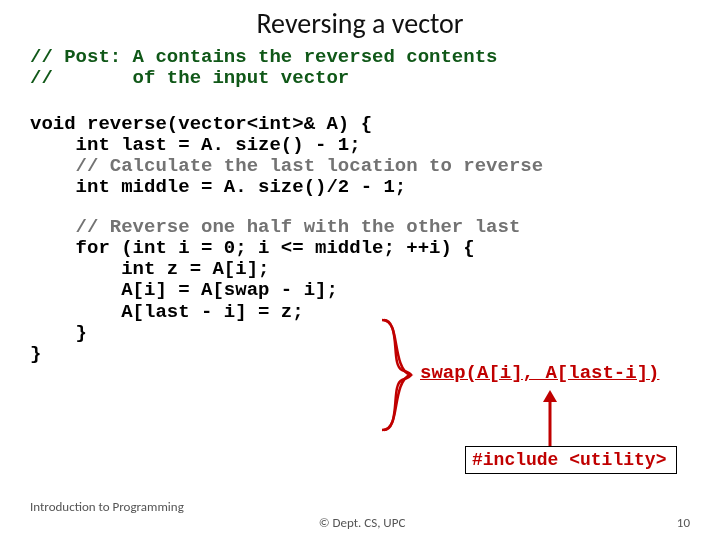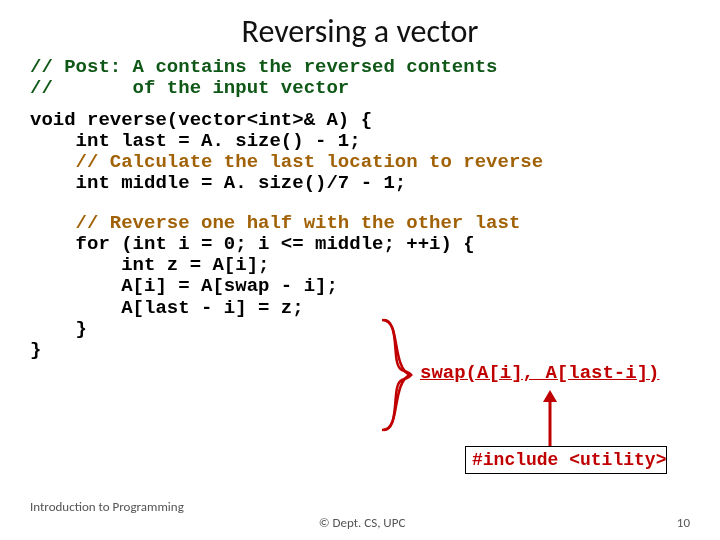--- a/index.html
+++ b/index.html
@@ -15,44 +15,44 @@
   }
   .slide {
     width: 720px;
     height: 540px;
     position: relative;
     padding: 0 30px;
     box-sizing: border-box;
   }
   .title {
     text-align: center;
-    font-size: 32px;
+    font-size: 28px;
     color: #111;
-    padding-top: 12px;
+    padding-top: 6px;
     margin-bottom: 6px;
   }
   .comment-block {
     font-family: Consolas, "Courier New", monospace;
     font-weight: bold;
     font-size: 19px;
     color: #105818;
     white-space: pre;
     line-height: 1.12;
-    margin-bottom: 10px;
+    margin-bottom: 24px;
   }
   .code-block {
     font-family: Consolas, "Courier New", monospace;
     font-weight: bold;
     font-size: 19px;
     color: #000;
     white-space: pre;
     line-height: 1.12;
     margin-bottom: 18px;
   }
-  .code-block .cmt { color: #a16207; }
+  .code-block .cmt { color: #737373; }
   .brace-svg {
     position: absolute;
     left: 380px;
     top: 318px;
     width: 36px;
     height: 114px;
   }
   .swap-call {
     position: absolute;
     left: 420px;
@@ -73,21 +73,21 @@
   }
   .include-box {
     position: absolute;
     left: 465px;
     top: 446px;
     font-family: Consolas, "Courier New", monospace;
     font-weight: bold;
     font-size: 18px;
     color: #c00000;
     border: 1.5px solid #000;
-    padding: 3px 0 3px 6px;
+    padding: 3px 10px 3px 6px;
     background: #fff;
     white-space: nowrap;
   }
   .footer {
     position: absolute;
     bottom: 10px;
     left: 0;
     width: 720px;
     font-size: 13px;
     color: #555;
@@ -104,21 +104,21 @@
 <div class="slide">
 
   <div class="title">Reversing a vector</div>
 
   <div class="comment-block"><span>// Post: A contains the reversed contents</span>
 <span>//       of the input vector</span></div>
 
   <div class="code-block"><span>void reverse(vector&lt;int&gt;&amp; A) {</span>
 <span>    int last = A. size() - 1;</span>
 <span class="cmt">    // Calculate the last location to reverse</span>
-<span>    int middle = A. size()/7 - 1;</span></div>
+<span>    int middle = A. size()/2 - 1;</span></div>
 
   <div class="code-block"><span class="cmt">    // Reverse one half with the other last</span>
 <span>    for (int i = 0; i &lt;= middle; ++i) {</span>
 <span>        int z = A[i];</span>
 <span>        A[i] = A[swap - i];</span>
 <span>        A[last - i] = z;</span>
 <span>    }</span>
 <span>}</span></div>
 
   <svg class="brace-svg" viewBox="0 0 36 114">

